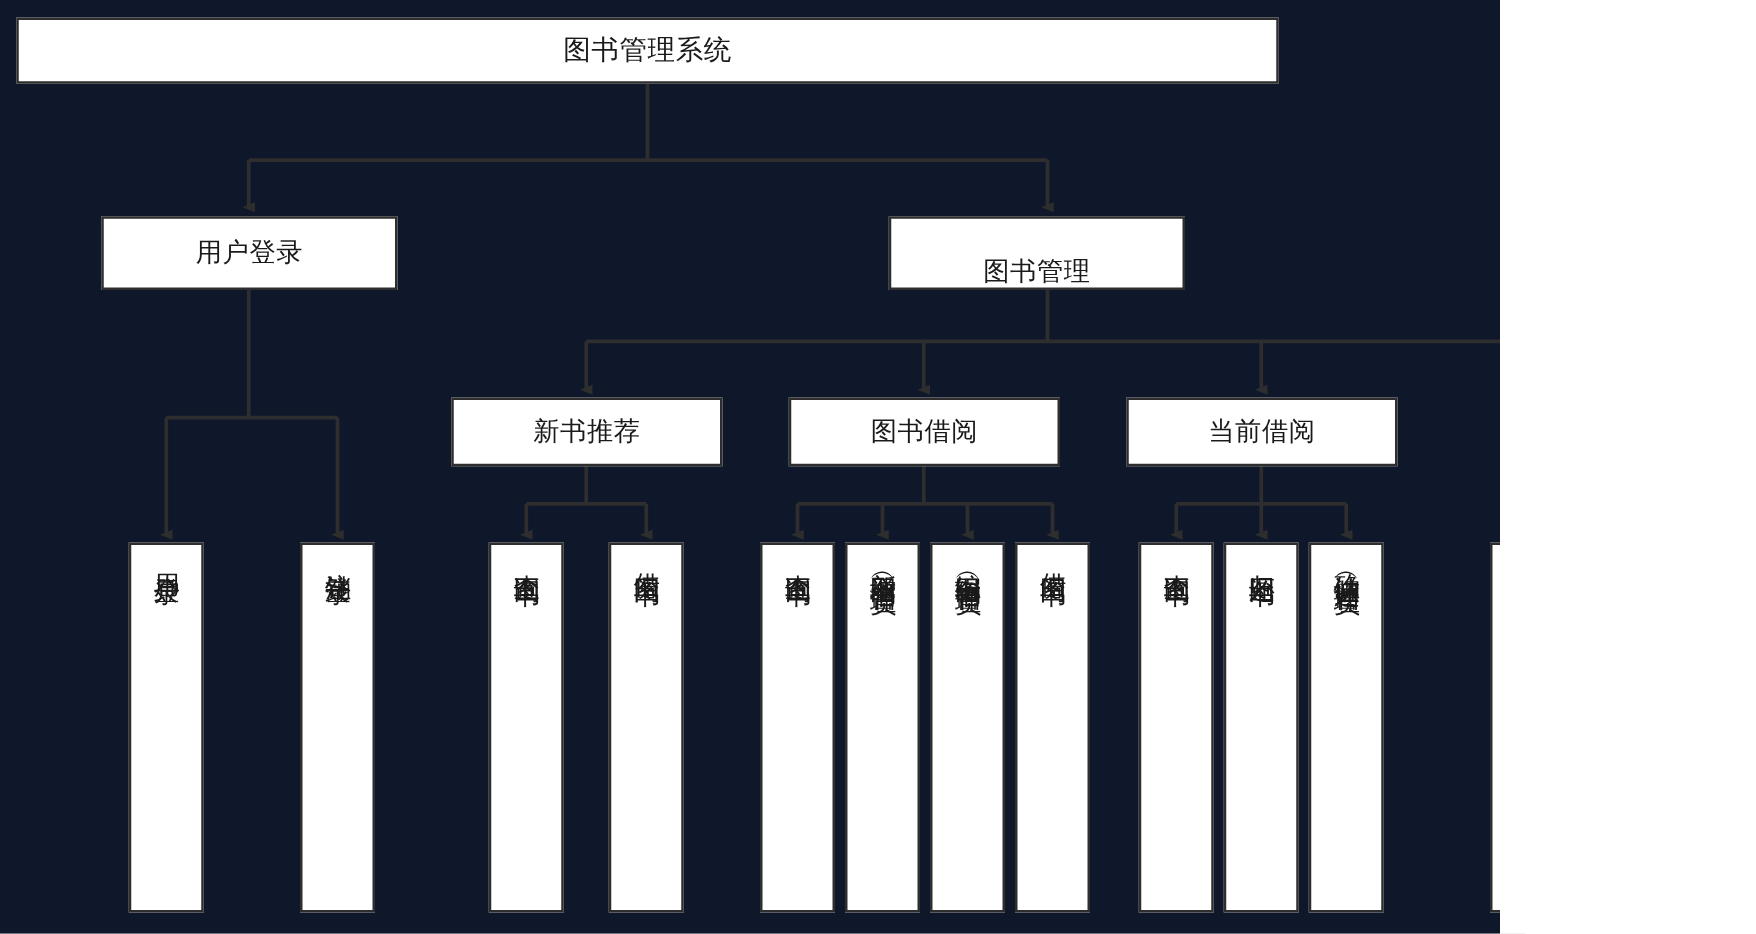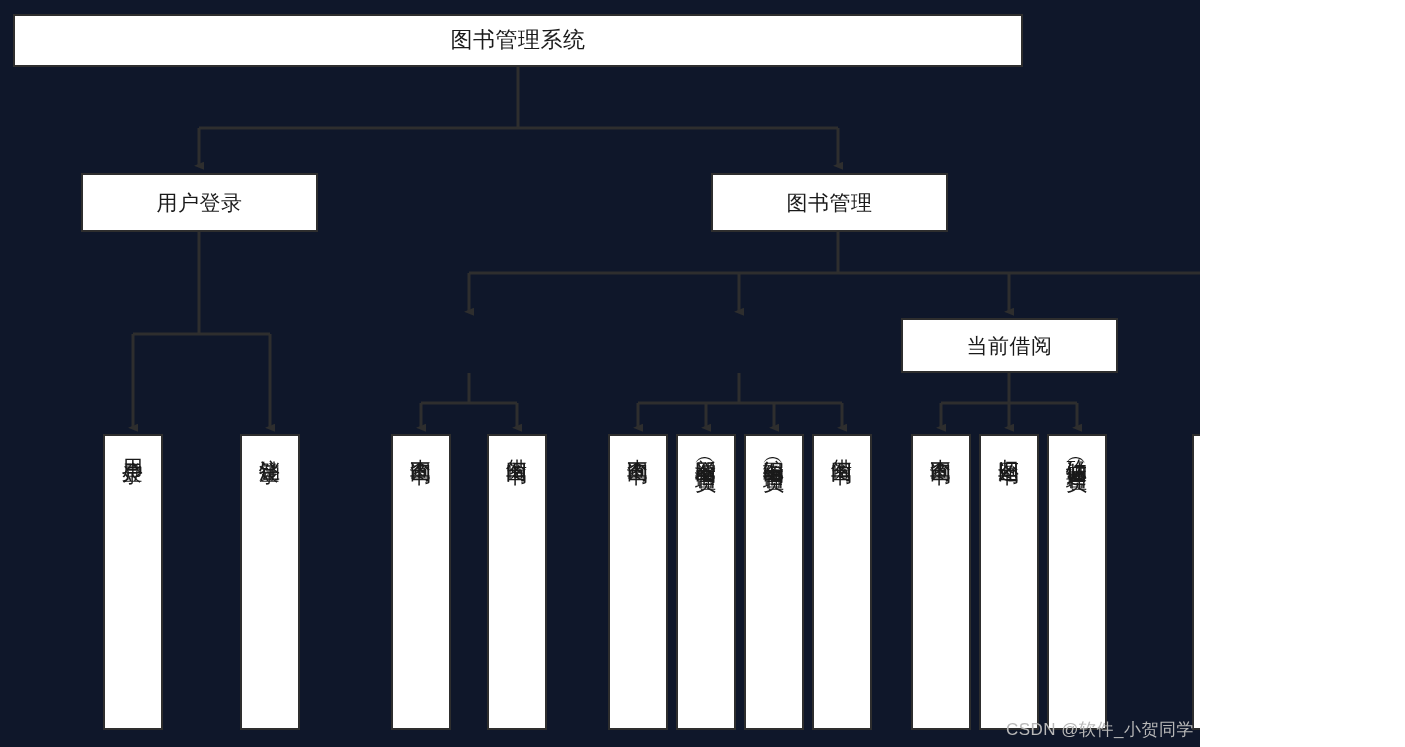--- a/index.html
+++ b/index.html
@@ -125,24 +125,30 @@
     </g>
   </svg>
 
   <div class="node h root" style="left:13px; top:14px; width:1010px; height:53px;">
     <span class="lbl">图书管理系统</span>
   </div>
 
   <div class="node h" style="left:81px; top:173px; width:237px; height:59px;">
     <span class="lbl">用户登录</span>
   </div>
-  <div class="node h" style="left:711px; top:173px; width:237px; height:59px;">
+  <div class="node h" style="left:711px; top:173px; width:237px; height:59px;align-items:flex-end;">
     <span class="lbl">图书管理</span>
   </div>
 
+  <div class="node h" style="left:361px; top:318px; width:217px; height:55px;">
+    <span class="lbl">新书推荐</span>
+  </div>
+  <div class="node h" style="left:631px; top:318px; width:217px; height:55px;">
+    <span class="lbl">图书借阅</span>
+  </div>
   <div class="node h" style="left:901px; top:318px; width:217px; height:55px;align-items:center;">
     <span class="lbl">当前借阅</span>
   </div>
 
   <div class="node v" style="left:103px; top:434px; width:60px; height:296px;">
     <span class="lbl">用户登录</span>
   </div>
   <div class="node v" style="left:240px; top:434px; width:60px; height:296px;">
     <span class="lbl">注销登录</span>
   </div>
@@ -177,15 +183,14 @@
     <span class="lbl">确认归还（管理员）</span>
   </div>
 
   <div class="node v" style="left:1192px; top:434px; width:60px; height:296px;">
     <span class="lbl">新增借阅记录</span>
   </div>
   <div class="node v" style="left:1310px; top:434px; width:60px; height:296px;">
     <span class="lbl">查询借阅记录</span>
   </div>
 
-  <div id="watermark">CSDN @软件_小贺同学</div>
 
 </div>
 
 </body></html>

